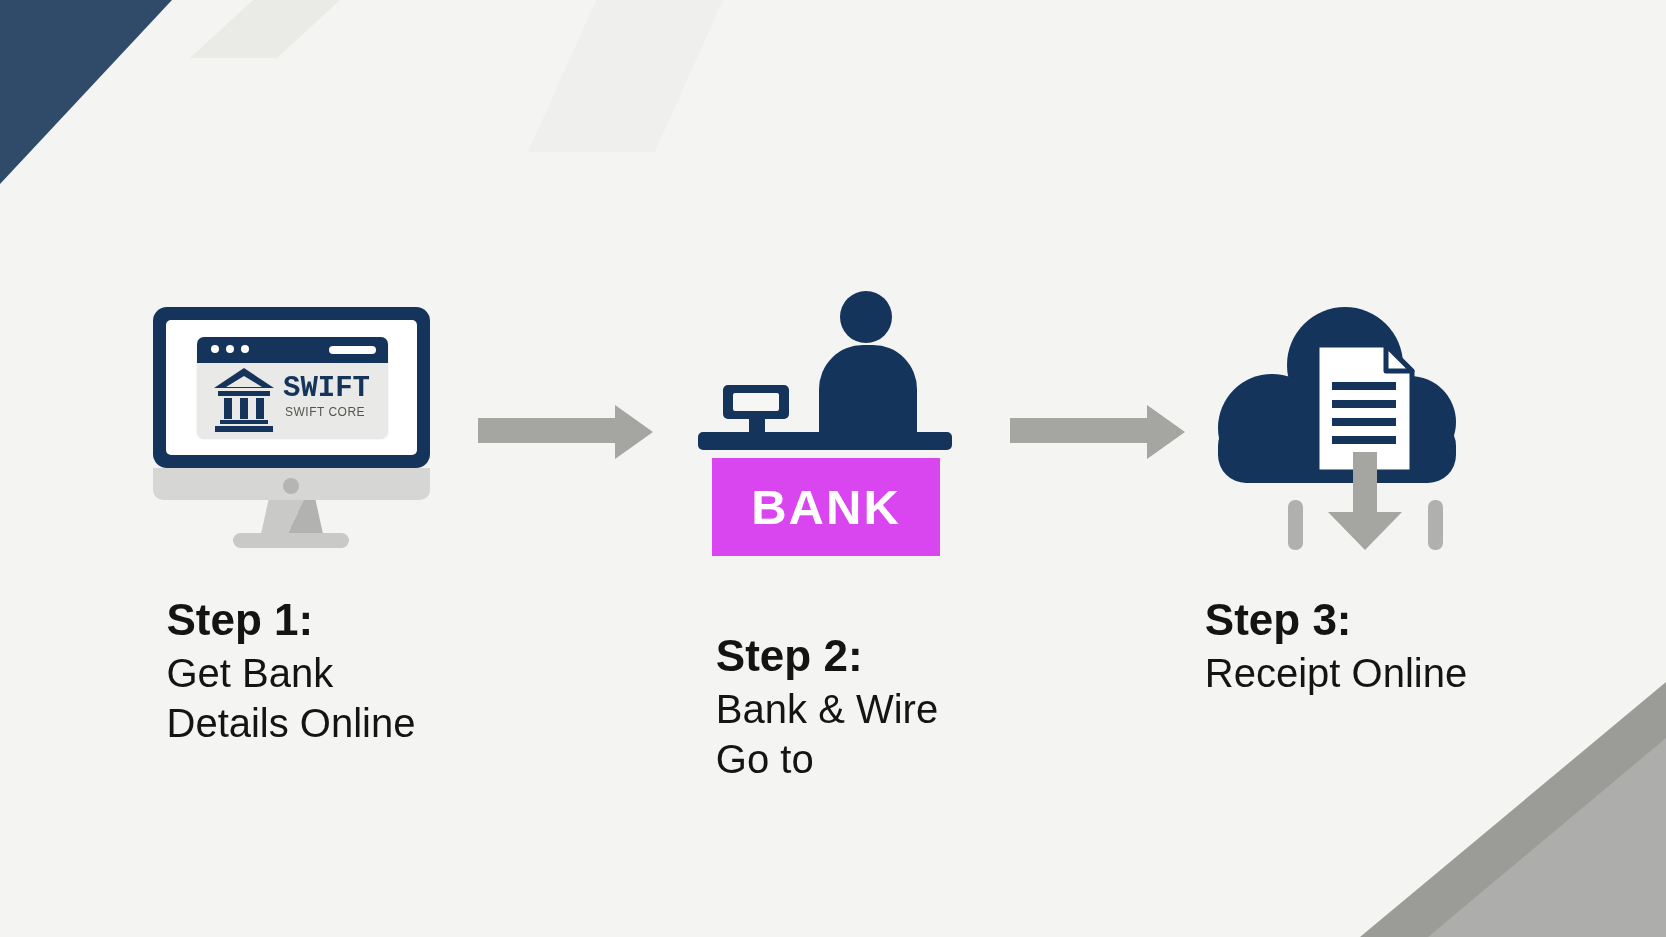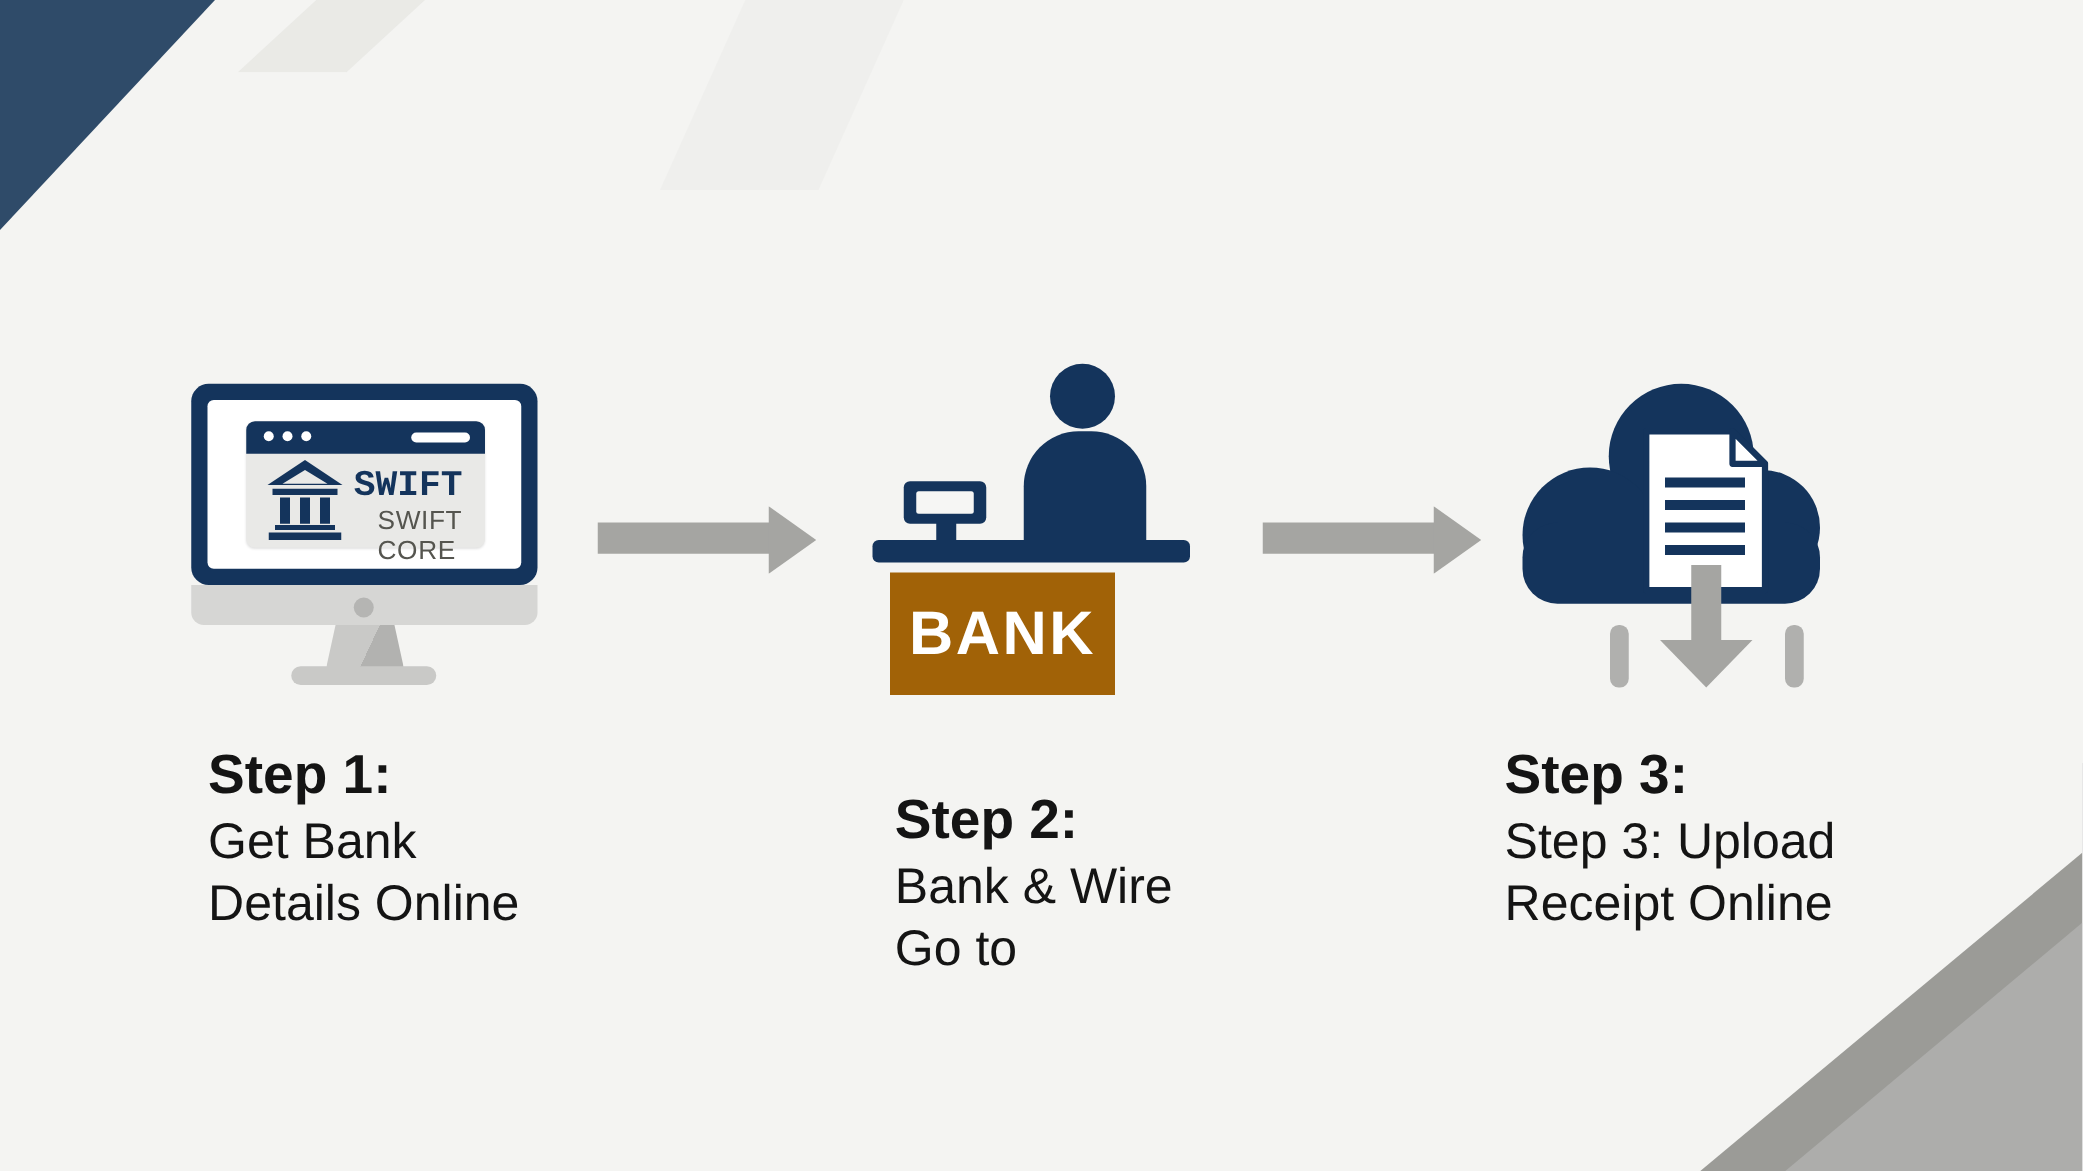--- a/index.html
+++ b/index.html
@@ -30,41 +30,41 @@
   .monitor-frame{left:153px;top:307px;width:277px;height:161px;background:#14345c;border-radius:14px;}
   .monitor-screen{left:166px;top:320px;width:251px;height:135px;background:#ffffff;border-radius:5px;}
   .browser-card{left:197px;top:337px;width:191px;height:101px;background:#e9e9e7;border-radius:7px;
     box-shadow:0 1px 2px rgba(0,0,0,.12);}
   .browser-bar{left:197px;top:337px;width:191px;height:26px;background:#14345c;border-radius:7px 7px 0 0;}
   .browser-dot{width:8px;height:8px;border-radius:50%;background:#fff;top:345px;}
   .dot-a{left:211px;} .dot-b{left:226px;} .dot-c{left:241px;}
   .browser-pill{left:329px;top:346px;width:47px;height:8px;background:#fff;border-radius:4px;}
   .bank-glyph{left:212px;top:368px;width:64px;height:64px;}
   .swift-brand{left:283px;top:372px;width:110px;font-size:29px;font-weight:700;color:#14345c;letter-spacing:0;font-family:Liberation Mono, monospace;}
-  .swift-sub{left:285px;top:405px;width:110px;font-size:21px;font-weight:400;color:#55554f;letter-spacing:.5px;margin-left:17px;}
+  .swift-sub{left:285px;top:405px;width:110px;font-size:12px;font-weight:400;color:#55554f;letter-spacing:.5px;}
   .monitor-chin{left:153px;top:468px;width:277px;height:32px;background:#d6d6d4;border-radius:0 0 10px 10px;}
   .monitor-cam{left:283px;top:478px;width:16px;height:16px;border-radius:50%;background:#b5b5b3;}
   .monitor-stand{left:261px;top:500px;width:62px;height:34px;
     background:linear-gradient(115deg,#c9c9c7 55%,#b2b2b0 55%);
     clip-path:polygon(12% 0,88% 0,100% 100%,0 100%);}
   .monitor-base{left:233px;top:533px;width:116px;height:15px;background:#c9c9c7;border-radius:8px;}
 
   
   .arrow-svg{width:175px;height:54px;}
   .arrow-1{left:478px;top:405px;}
   .arrow-2{left:1010px;top:405px;}
 
   
   .teller-head{left:840px;top:291px;width:52px;height:52px;border-radius:50%;background:#14345c;}
   .teller-body{left:819px;top:345px;width:98px;height:90px;border-radius:44px 44px 0 0;background:#14345c;}
   .register-box{left:723px;top:385px;width:66px;height:34px;background:#14345c;border-radius:5px;}
   .register-screen{left:733px;top:393px;width:46px;height:18px;background:#f6f6f4;border-radius:2px;}
   .register-post{left:749px;top:417px;width:16px;height:18px;background:#14345c;}
   .counter-bar{left:698px;top:432px;width:254px;height:18px;background:#14345c;border-radius:5px;}
-  .bank-box{left:712px;top:458px;width:180px;height:98px;background:#a16207;
+  .bank-box{left:712px;top:458px;width:228px;height:98px;background:#d946ef;
     display:flex;align-items:center;justify-content:center;}
   .bank-label{color:#ffffff;font-size:49px;font-weight:700;letter-spacing:2px;}
 
   
   .cloud-group{left:1210px;top:300px;width:256px;height:252px;}
 
   
   .step-caption{top:592px;color:#141414;transform:translateX(-50%);white-space:nowrap;}
   .caption-1{left:291px;} .caption-2{left:827px;margin-top:36px;} .caption-3{left:1336px;}
   .step-heading{font-size:44px;font-weight:700;line-height:56px;}
@@ -161,17 +161,16 @@
   </div>
 
   <div class="abs step-caption caption-2">
     <div class="step-heading">Step 2:</div>
     <div class="step-line">Bank &amp; Wire</div>
     <div class="step-line">Go to</div>
   </div>
 
   <div class="abs step-caption caption-3">
     <div class="step-heading">Step 3:</div>
-    <div class="step-line">Step 3: Upload</div>
     <div class="step-line">Receipt Online</div>
   </div>
 
 </div>
 
 </body></html>

